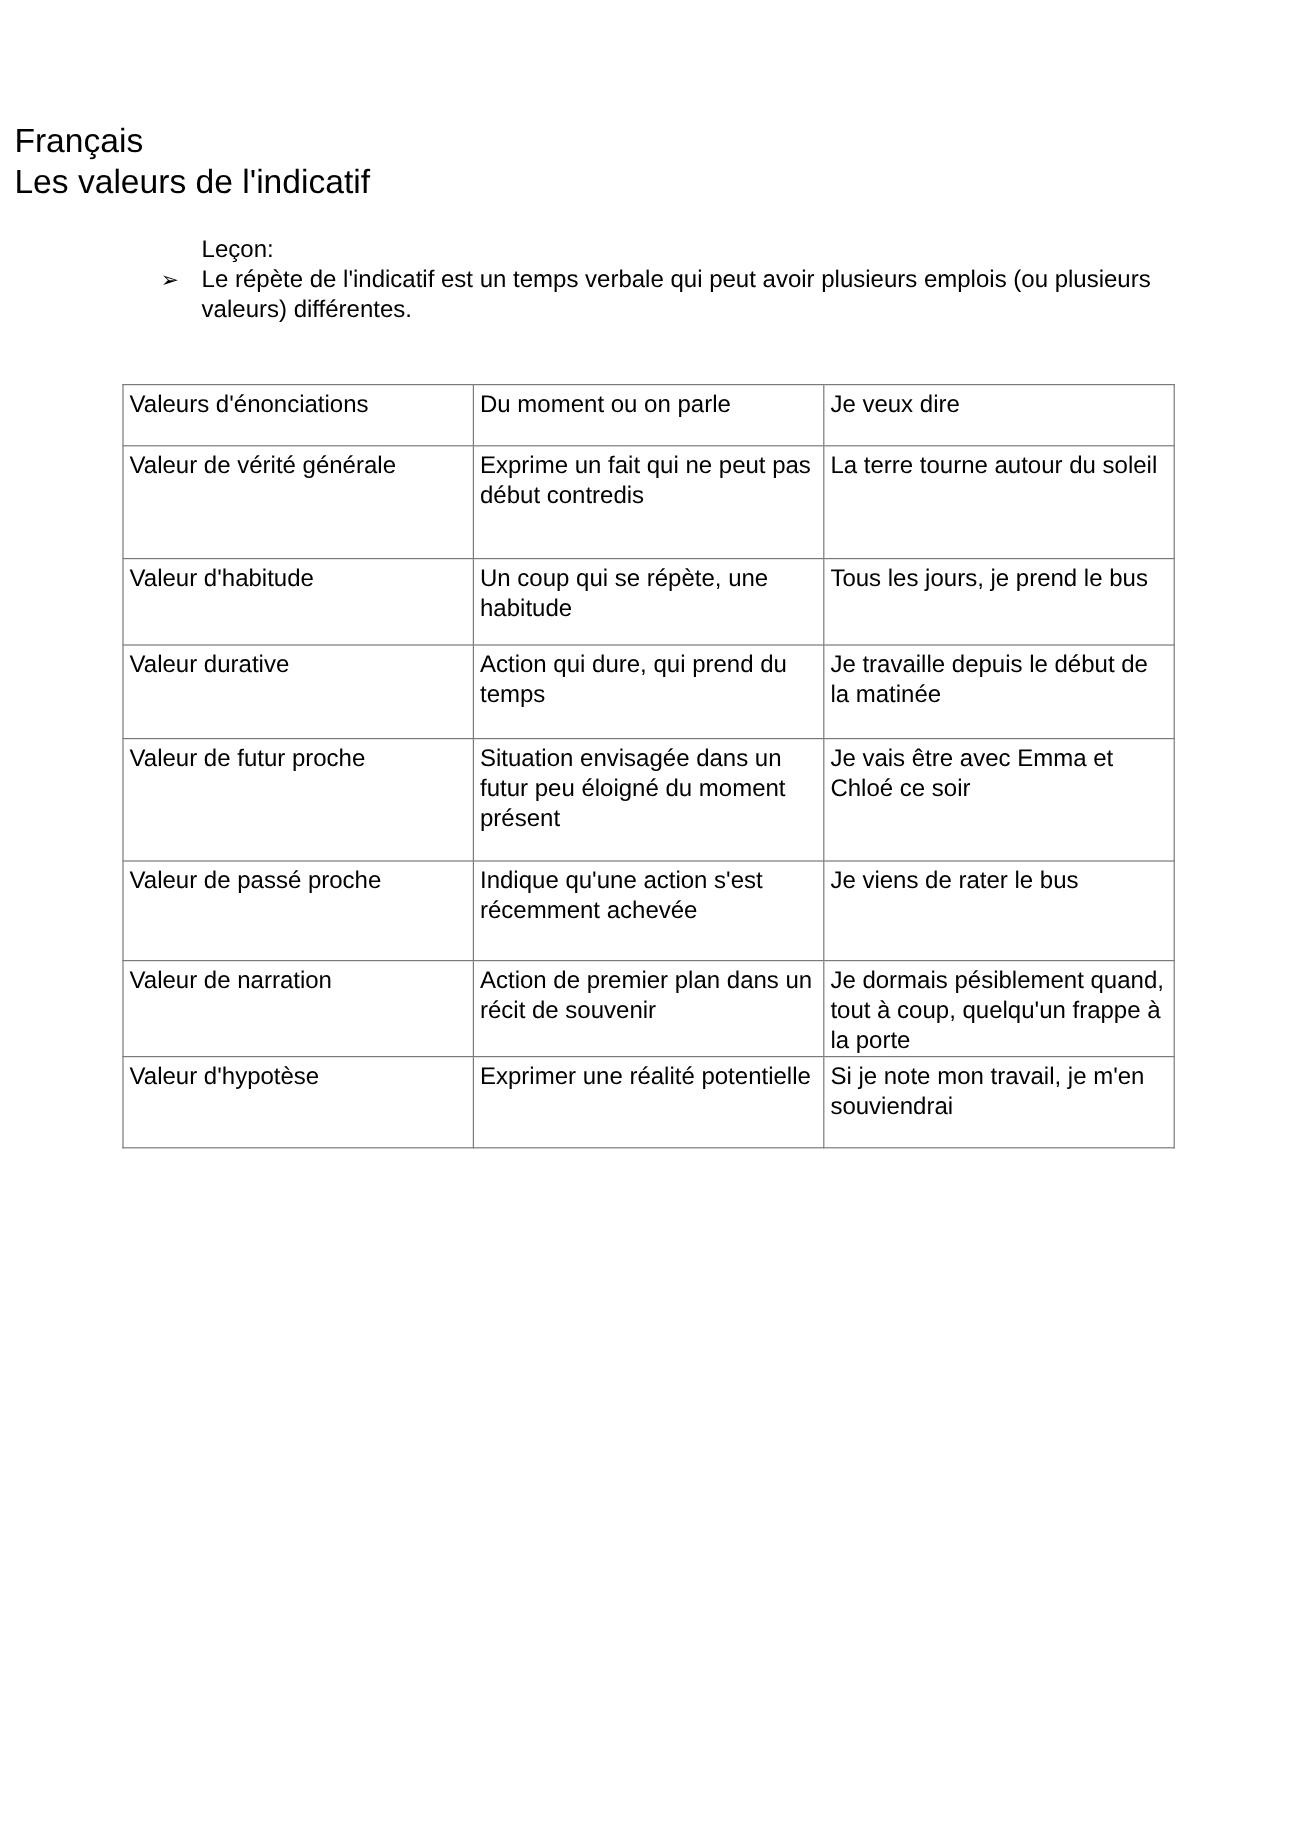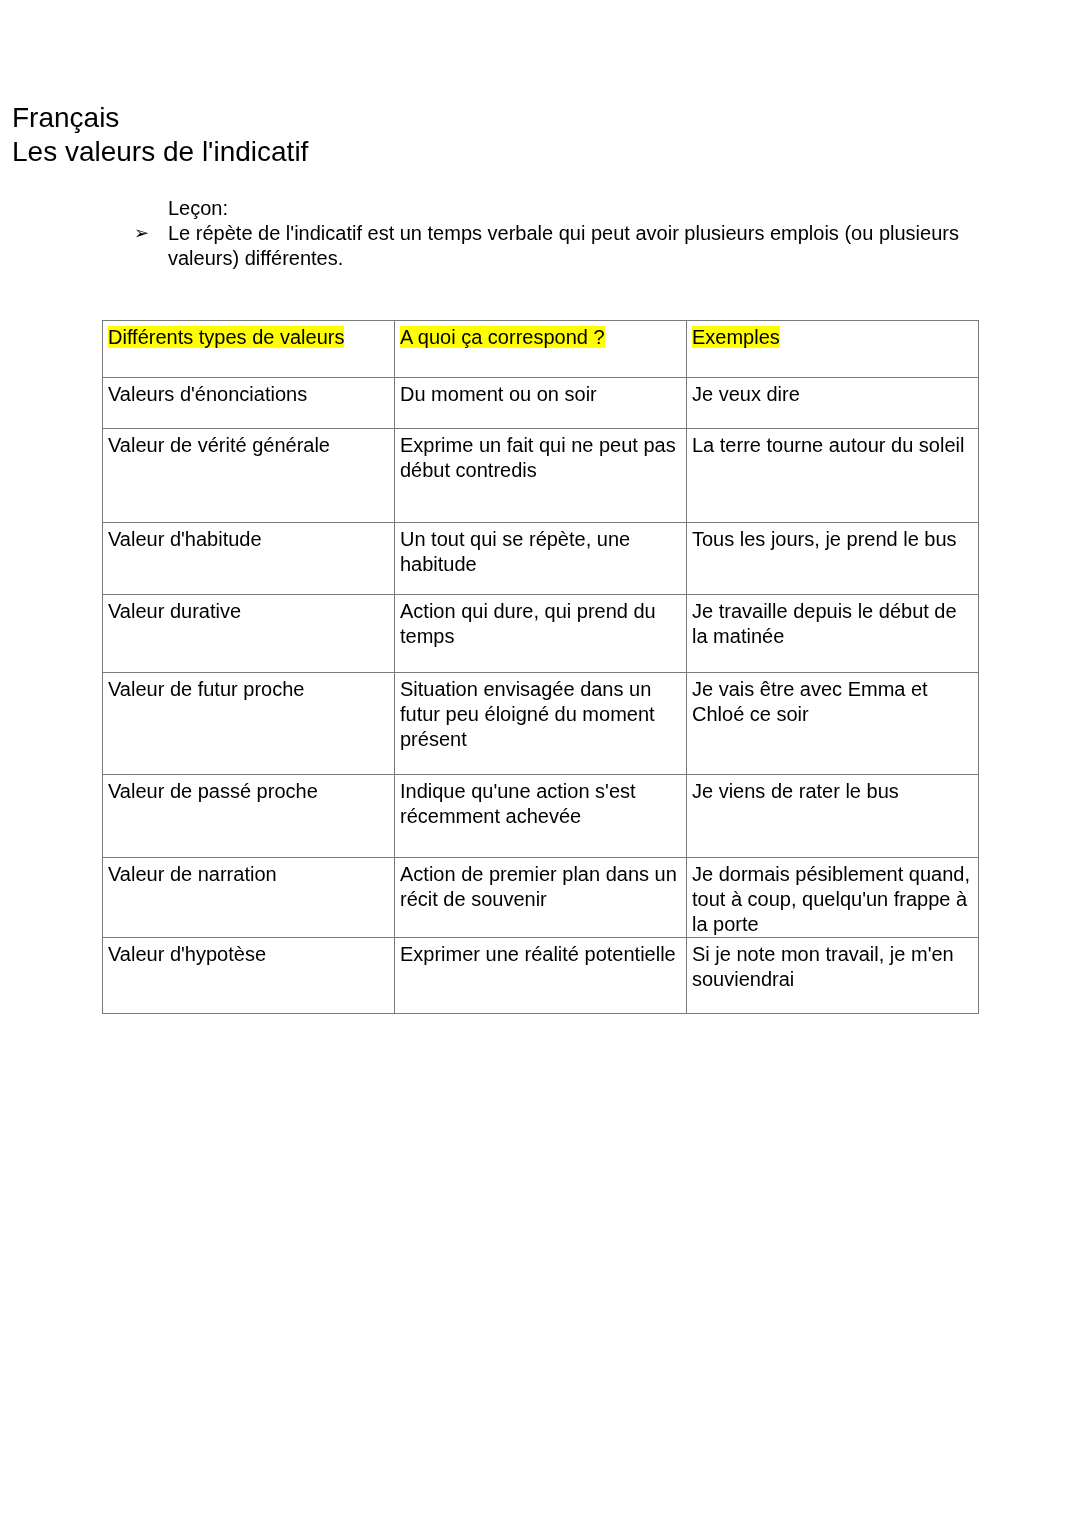--- a/index.html
+++ b/index.html
@@ -47,38 +47,33 @@
   </div>
 </div>
 
 <table class="values">
   <colgroup>
       <col class="c1">
       <col class="c2">
       <col class="c3">
     </colgroup>
   <tbody>
-      <tr style="height:57px">
-    <td><span class="hl">Différents types de valeurs</span></td>
-    <td><span class="hl">A quoi ça correspond ?</span></td>
-    <td><span class="hl">Exemples</span></td>
-  </tr>
   <tr style="height:51px">
     <td>Valeurs d'énonciations</td>
-    <td>Du moment ou on soir</td>
+    <td>Du moment ou on parle</td>
     <td>Je veux dire</td>
   </tr>
   <tr style="height:94px">
     <td>Valeur de vérité générale</td>
     <td>Exprime un fait qui ne peut pas début contredis</td>
     <td>La terre tourne autour du soleil</td>
   </tr>
   <tr style="height:72px">
     <td>Valeur d'habitude</td>
-    <td>Un tout qui se répète, une habitude</td>
+    <td>Un coup qui se répète, une habitude</td>
     <td>Tous les jours, je prend le bus</td>
   </tr>
   <tr style="height:78px">
     <td>Valeur durative</td>
     <td>Action qui dure, qui prend du temps</td>
     <td>Je travaille depuis le début de la matinée</td>
   </tr>
   <tr style="height:102px">
     <td>Valeur de futur proche</td>
     <td>Situation envisagée dans un futur peu éloigné du moment présent</td>

